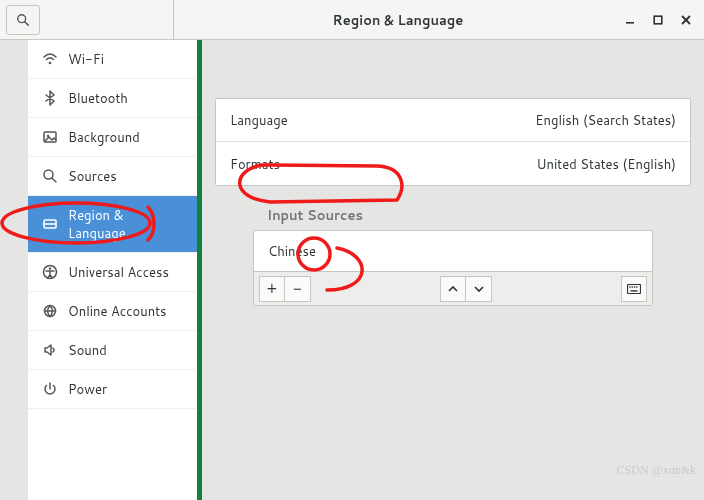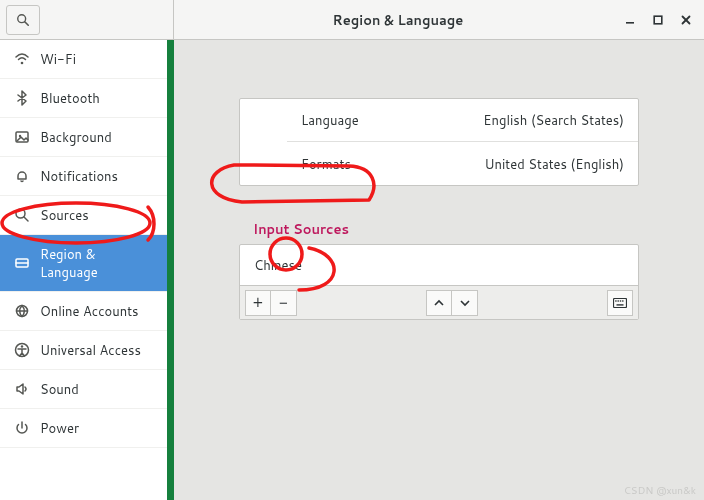--- a/index.html
+++ b/index.html
@@ -66,22 +66,23 @@
     cursor: pointer;
     color: #3a3a3a;
   }
   .body {
     display: flex;
     height: calc(500px - 40px);
   }
   .sidebar {
     width: 174px;
     background: #ffffff;
-    border-right: 7px solid #15803d;
+    border-right: 5px solid #15803d;
     overflow-y: auto;
+    margin-left: 28px;
   }
   .sb-item {
     display: flex;
     align-items: center;
     gap: 10px;
     padding: 10px 14px;
     cursor: pointer;
     border-bottom: 1px solid #f0f0ee;
     color: #2e3436;
   }
@@ -97,40 +98,39 @@
   }
   .sb-item.selected .sb-icon { color: #fff; }
   .main {
     flex: 1;
     padding: 0;
     position: relative;
     overflow: hidden;
     background: #e5e5e3;
   }
   .panel {
-    width: 400px;
-    margin: 58px auto 16px auto;
+    width: 476px;
+    margin: 58px auto 2px auto;
     background: #fff;
     border: 1px solid #c6c6c3;
     border-radius: 2px;
-    padding-left: 47px;
   }
   .row {
     display: flex;
     justify-content: space-between;
     align-items: center;
     height: 43px;
     padding: 0 14px;
     border-bottom: 1px solid #e0e0de;
   }
   .row:last-child { border-bottom: none; }
   .section-label {
     font-weight: bold;
     padding: 18px 0 6px 14px;
-    color: #be185d;
+    color: #737373;
     width: 400px;
     margin: 0 auto;
   }
   .sources-panel {
     width: 400px;
     margin: 0 auto;
     background: #fff;
     border: 1px solid #c6c6c3;
     border-radius: 2px;
     overflow: hidden;
@@ -153,23 +153,24 @@
     display: flex; align-items: center; justify-content: center;
     cursor: pointer;
     font-size: 15px;
     color: #2e3436;
   }
   .btngroup { display: flex; }
   .btngroup .tbtn:not(:first-child){ border-left: none; }
   .spacer { flex: 1; }
   .wm {
     position: absolute;
-    right: 8px; bottom: 3px;
-    font-size: 10px;
+    right: 8px; bottom: 22px;
+    font-size: 12px;
     color: #c9c9c7;
+    font-family: Liberation Serif, serif;
   }
   
   .anno { position: absolute; pointer-events: none; }
   svg.mag { width:14px; height:14px; }
 </style>
 </head>
 <body>
 
 <div class="titlebar">
   <div class="title-left">
@@ -229,62 +230,53 @@
             <rect x="2" y="3" width="12" height="10" rx="1" stroke="#555753" fill="none" stroke-width="1.5" stroke-linecap="round" stroke-linejoin="round"></rect>
             <circle cx="6" cy="7" r="1.2" fill="#555753"></circle>
             <path d="M3 12 L7 8 L10 11 L12 9 L14 11" stroke="#555753" fill="none" stroke-width="1.5" stroke-linecap="round" stroke-linejoin="round"></path>
           </svg>
         </span>
         <span>Background</span>
       </div>
       <div class="sb-item">
         <span class="sb-icon">
           <svg width="16" height="16" viewBox="0 0 16 16">
-            <path d="M4 11 V8 a4 4 0 0 1 8 0 V11 H4 Z" stroke="#555753" fill="none" stroke-width="1.5" stroke-linecap="round" stroke-linejoin="round"></path>
-            <path d="M7 13 a1.5 1.5 0 0 0 2 0" stroke="#555753" fill="none" stroke-width="1.5" stroke-linecap="round" stroke-linejoin="round"></path>
-          </svg>
-        </span>
-        <span>Notifications</span>
-      </div>
-      <div class="sb-item">
-        <span class="sb-icon">
-          <svg width="16" height="16" viewBox="0 0 16 16">
             <circle cx="6.5" cy="6.5" r="4.5" stroke="#555753" fill="none" stroke-width="1.5" stroke-linecap="round" stroke-linejoin="round"></circle>
             <line x1="10" y1="10" x2="14" y2="14" stroke="#555753" fill="none" stroke-width="1.5" stroke-linecap="round" stroke-linejoin="round"></line>
           </svg>
         </span>
         <span>Sources</span>
       </div>
       <div class="sb-item selected">
         <span class="sb-icon">
           <svg width="16" height="16" viewBox="0 0 16 16">
             <rect x="2" y="4" width="12" height="8" rx="1" stroke="#fff" fill="none" stroke-width="1.5" stroke-linecap="round" stroke-linejoin="round"></rect>
             <line x1="2" y1="8" x2="14" y2="8" stroke="#fff" fill="none" stroke-width="1.5" stroke-linecap="round" stroke-linejoin="round"></line>
           </svg>
         </span>
         <span>Region &amp; Language</span>
-      </div>
-      <div class="sb-item">
-        <span class="sb-icon">
-          <svg width="16" height="16" viewBox="0 0 16 16">
-            <circle cx="8" cy="8" r="5.5" stroke="#555753" fill="none" stroke-width="1.5" stroke-linecap="round" stroke-linejoin="round"></circle>
-            <path d="M2.5 8 H13.5 M8 2.5 C11 6 11 10 8 13.5 C5 10 5 6 8 2.5" stroke="#555753" fill="none" stroke-width="1.5" stroke-linecap="round" stroke-linejoin="round"></path>
-          </svg>
-        </span>
-        <span>Online Accounts</span>
       </div>
       <div class="sb-item">
         <span class="sb-icon">
           <svg width="16" height="16" viewBox="0 0 16 16">
             <circle cx="8" cy="8" r="6.5" stroke="#555753" fill="none" stroke-width="1.5" stroke-linecap="round" stroke-linejoin="round"></circle>
             <circle cx="8" cy="4.5" r="1.2" fill="#555753"></circle>
             <path d="M4 7 L12 7 M8 7 V11 M8 11 L5.5 14 M8 11 L10.5 14" stroke="#555753" fill="none" stroke-width="1.5" stroke-linecap="round" stroke-linejoin="round"></path>
           </svg>
         </span>
         <span>Universal Access</span>
+      </div>
+      <div class="sb-item">
+        <span class="sb-icon">
+          <svg width="16" height="16" viewBox="0 0 16 16">
+            <circle cx="8" cy="8" r="5.5" stroke="#555753" fill="none" stroke-width="1.5" stroke-linecap="round" stroke-linejoin="round"></circle>
+            <path d="M2.5 8 H13.5 M8 2.5 C11 6 11 10 8 13.5 C5 10 5 6 8 2.5" stroke="#555753" fill="none" stroke-width="1.5" stroke-linecap="round" stroke-linejoin="round"></path>
+          </svg>
+        </span>
+        <span>Online Accounts</span>
       </div>
       <div class="sb-item">
         <span class="sb-icon">
           <svg width="16" height="16" viewBox="0 0 16 16">
             <path d="M3 6 H5 L9 3 V13 L5 10 H3 Z" stroke="#555753" fill="none" stroke-width="1.5" stroke-linecap="round" stroke-linejoin="round"></path>
             <path d="M11 6 Q13 8 11 10" stroke="#555753" fill="none" stroke-width="1.5" stroke-linecap="round" stroke-linejoin="round"></path>
           </svg>
         </span>
         <span>Sound</span>
       </div>

